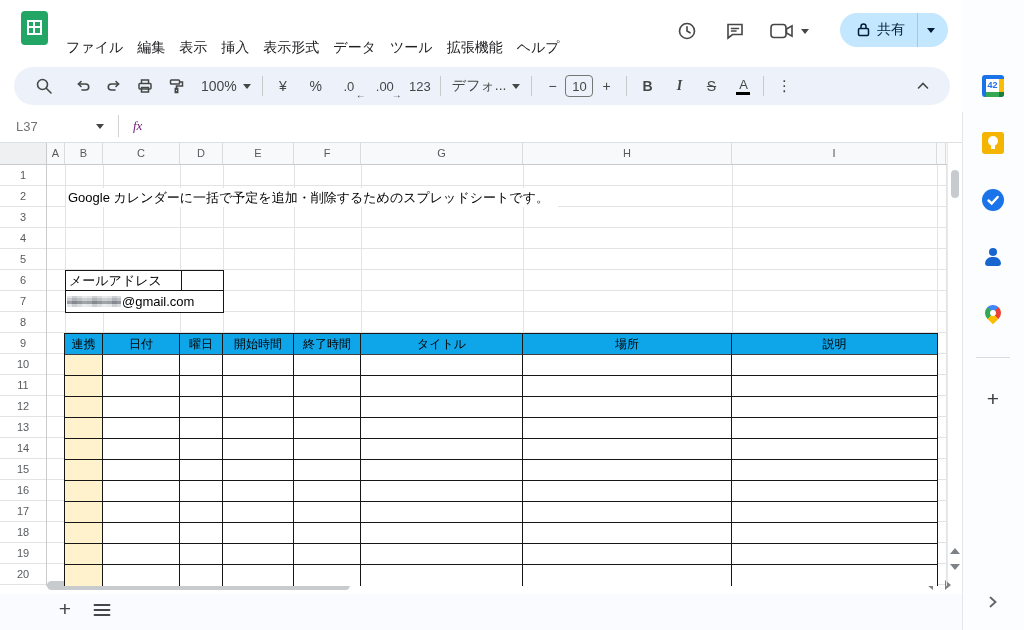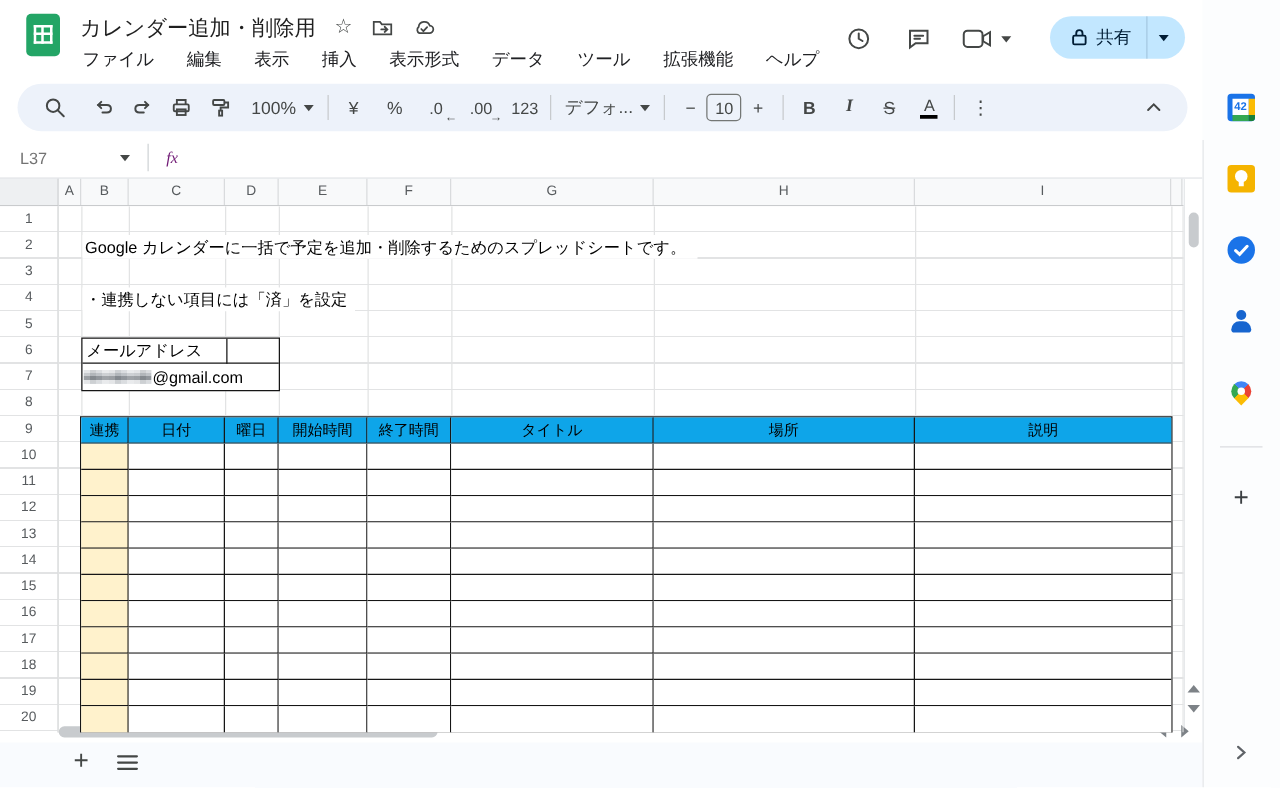--- a/index.html
+++ b/index.html
@@ -13,21 +13,21 @@
     background:
       linear-gradient(#fff,#fff) 0 6px/15px 2px no-repeat,
       linear-gradient(#fff,#fff) 6px 0/2px 15px no-repeat,
       linear-gradient(#fff,#fff) 0 0/15px 2px no-repeat,
       linear-gradient(#fff,#fff) 0 13px/15px 2px no-repeat,
       linear-gradient(#fff,#fff) 0 0/2px 15px no-repeat,
       linear-gradient(#fff,#fff) 13px 0/2px 15px no-repeat; }
   #title-row { position:absolute; left:64px; top:10px; height:24px; display:flex; align-items:center; gap:15px; }
   #doc-title { font-size:17px; color:#1f1f1f; white-space:nowrap; }
   .tb-ic { color:#444746; font-size:16px; line-height:1; }
-  #menubar { position:absolute; left:62px; top:38px; display:flex; gap:18px; }
+  #menubar { position:absolute; left:62px; top:38px; display:flex; gap:6px; }
   .menu-item { font-size:14px; color:#202124; padding:1px 4px; border-radius:4px; white-space:nowrap; }
 
   .hicon { position:absolute; top:20px; }
   svg { display:block; }
   .caret { width:0; height:0; border-left:4px solid transparent; border-right:4px solid transparent; border-top:5px solid #444746; }
   #share-pill { position:absolute; left:840px; top:13px; width:108px; height:34px; background:#c2e7ff; border-radius:17px; display:flex; align-items:center; color:#001d35; }
   #share-pill .lbl { font-size:14px; font-weight:500; margin-left:6px; }
   #share-pill .sep { width:1px; height:34px; background:rgba(0,29,53,.15); margin-left:12px; }
   #share-pill .caret { border-top-color:#001d35; margin-left:9px; }
   .mosaic-avatar { position:absolute; left:969px; top:9px; width:31px; height:31px; border-radius:3px;
@@ -137,36 +137,20 @@
   #panel-add { position:absolute; left:983px; top:389px; width:20px; height:20px; font-size:21px; color:#3c4043; text-align:center; line-height:20px; }
   #panel-collapse { position:absolute; left:986px; top:594px; }
 </style>
 </head>
 <body>
 
 <div id="topbar">
   <div id="sheets-logo">
       <div class="glyph"></div>
     </div>
-  <div id="title-row">
-    <span id="doc-title">カレンダー追加・削除用</span>
-    <span class="tb-ic">☆</span>
-    <span class="tb-ic">
-      <svg width="18" height="18" viewBox="0 0 18 18" fill="none" stroke="#444746" stroke-width="1.4">
-          <path d="M2 4.5 h5 l1.5 2 H16 v8 H2 z"></path>
-          <path d="M8 10.5 h4.5 M10.7 8.4 l2.2 2.1 -2.2 2.1" stroke-linecap="round"></path>
-        </svg>
-    </span>
-    <span class="tb-ic">
-      <svg width="19" height="18" viewBox="0 0 19 18" fill="none" stroke="#444746" stroke-width="1.4">
-          <path d="M5.5 13.5 h8 a3 3 0 0 0 .3-6 a4.6 4.6 0 0 0-8.9 1.1 A2.9 2.9 0 0 0 5.5 13.5 z"></path>
-          <path d="M7 10.2 l1.7 1.7 3-3.2" stroke-linecap="round"></path>
-        </svg>
-    </span>
-  </div>
   <nav id="menubar">
       <span class="menu-item">ファイル</span>
       <span class="menu-item">編集</span>
       <span class="menu-item">表示</span>
       <span class="menu-item">挿入</span>
       <span class="menu-item">表示形式</span>
       <span class="menu-item">データ</span>
       <span class="menu-item">ツール</span>
       <span class="menu-item">拡張機能</span>
       <span class="menu-item">ヘルプ</span>
@@ -335,21 +319,20 @@
       <div class="vline" style="left: 133px;"></div>
       <div class="vline" style="left: 176px;"></div>
       <div class="vline" style="left: 247px;"></div>
       <div class="vline" style="left: 314px;"></div>
       <div class="vline" style="left: 476px;"></div>
       <div class="vline" style="left: 685px;"></div>
       <div class="vline" style="left: 890px;"></div>
       <div class="vline" style="left: 899px;"></div>
     </div>
   <div class="note" id="note-1">Google カレンダーに一括で予定を追加・削除するためのスプレッドシートです。</div>
-  <div class="note" id="note-3">・連携しない項目には「済」を設定</div>
 
   <div id="emailbox">
     <div id="email-label">メールアドレス</div>
     <div id="email-vsep"></div>
     <div id="email-value">
       <span class="mosaic-email"></span>
       <span>@gmail.com</span>
     </div>
   </div>
 

